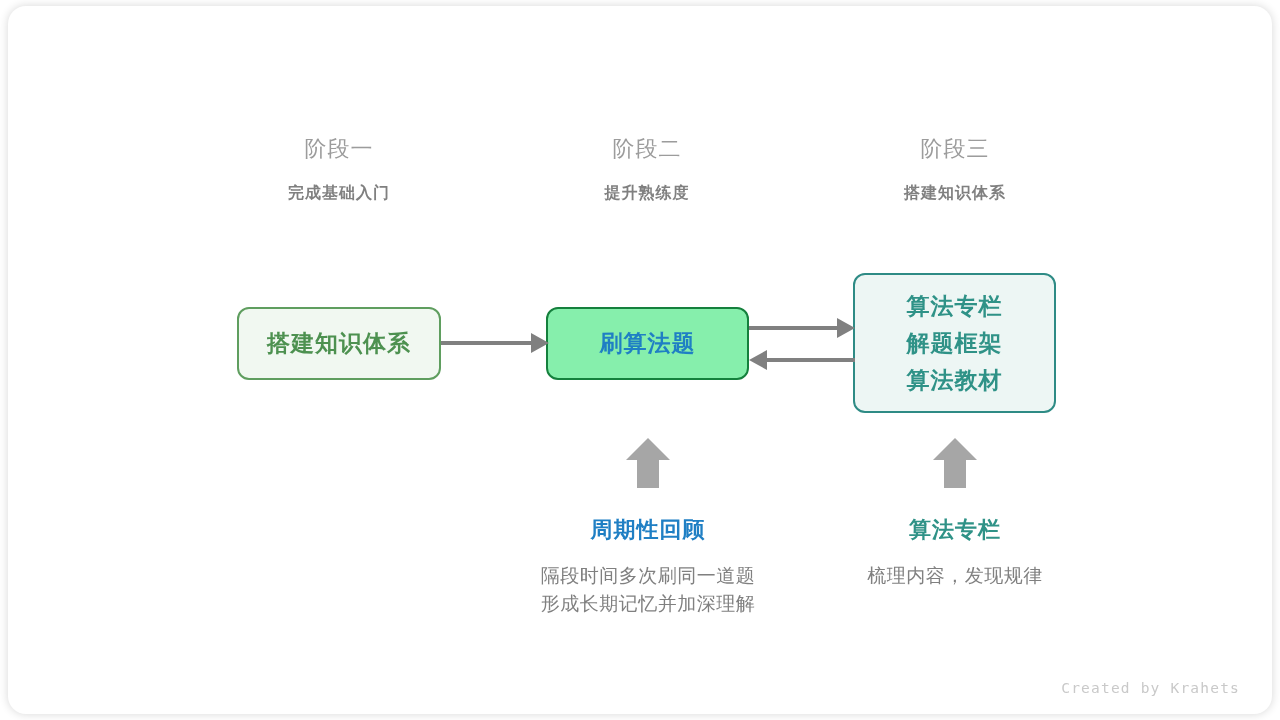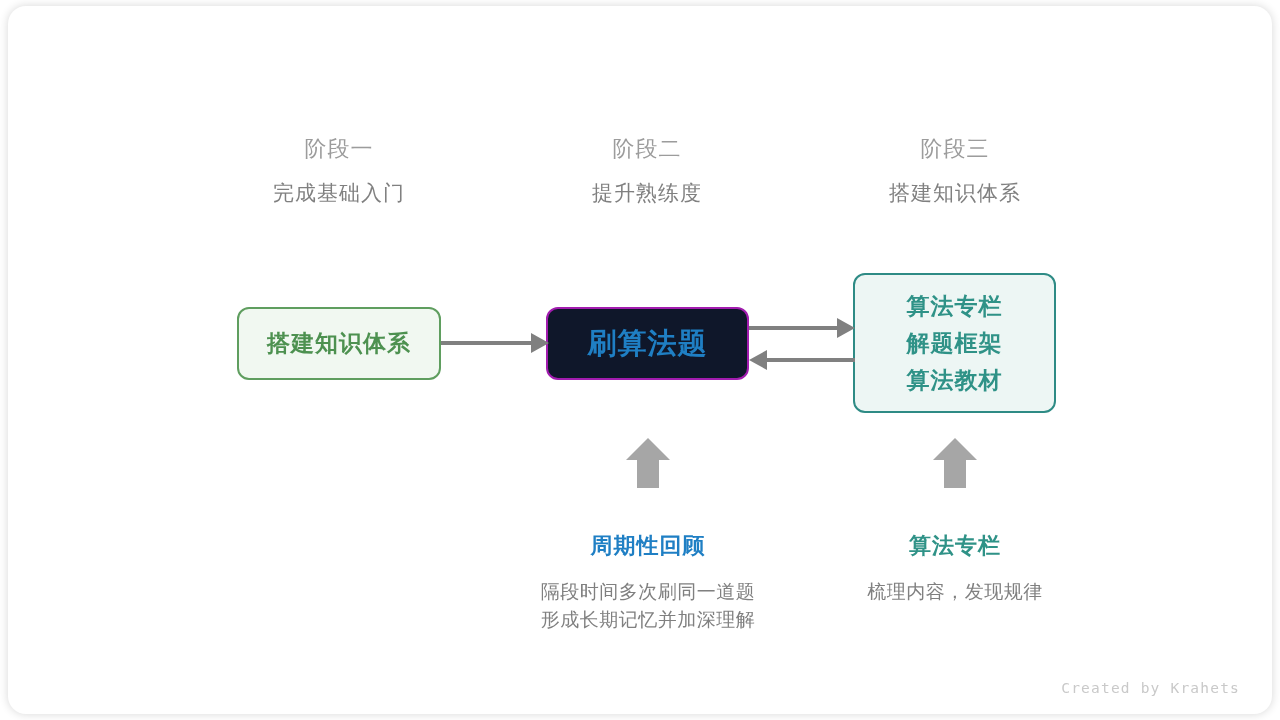--- a/index.html
+++ b/index.html
@@ -34,22 +34,22 @@
     text-align: center;
   }
   .stage-sub {
     font-size: 22px;
     color: #9c9c9c;
     line-height: 30px;
     letter-spacing: 1px;
     white-space: nowrap;
   }
   .stage-title {
-    font-size: 21px;
-    font-weight: normal;
+    font-size: 16px;
+    font-weight: bold;
     color: #808080;
     line-height: 30px;
     letter-spacing: 1px;
     margin-top: 14px;
     white-space: nowrap;
   }
 
   
   .node {
     position: absolute;
@@ -66,43 +66,42 @@
 
   #node-book {
     left: 229px; top: 301px; width: 204px; height: 73px;
     border: 2px solid #5f9e5f;
     background: #f1f8f1;
     color: #4d9150;
     font-size: 23px;
   }
   #node-practice {
     left: 538px; top: 301px; width: 203px; height: 73px;
-    border: 2px solid #a21caf;
-    background: #0f172a;
+    border: 2px solid #15803d;
+    background: #86efac;
     color: #1f7fc4;
-    font-size: 29px;
+    font-size: 23px;
   }
   #node-resources {
     left: 845px; top: 267px; width: 203px; height: 140px;
     border: 2px solid #2e8b85;
     background: #edf6f4;
     color: #2f9287;
     font-size: 23px;
     align-items: center;
   }
 
   
   .conn { position: absolute; }
 
   
   .annot {
     position: absolute;
     width: 320px;
     text-align: center;
-    margin-top: 16px;
   }
   .annot-title {
     font-size: 22px;
     font-weight: bold;
     line-height: 30px;
     letter-spacing: 1px;
     white-space: nowrap;
   }
   .annot-title.blue { color: #1f7fc4; }
   .annot-title.teal { color: #2f9287; }

